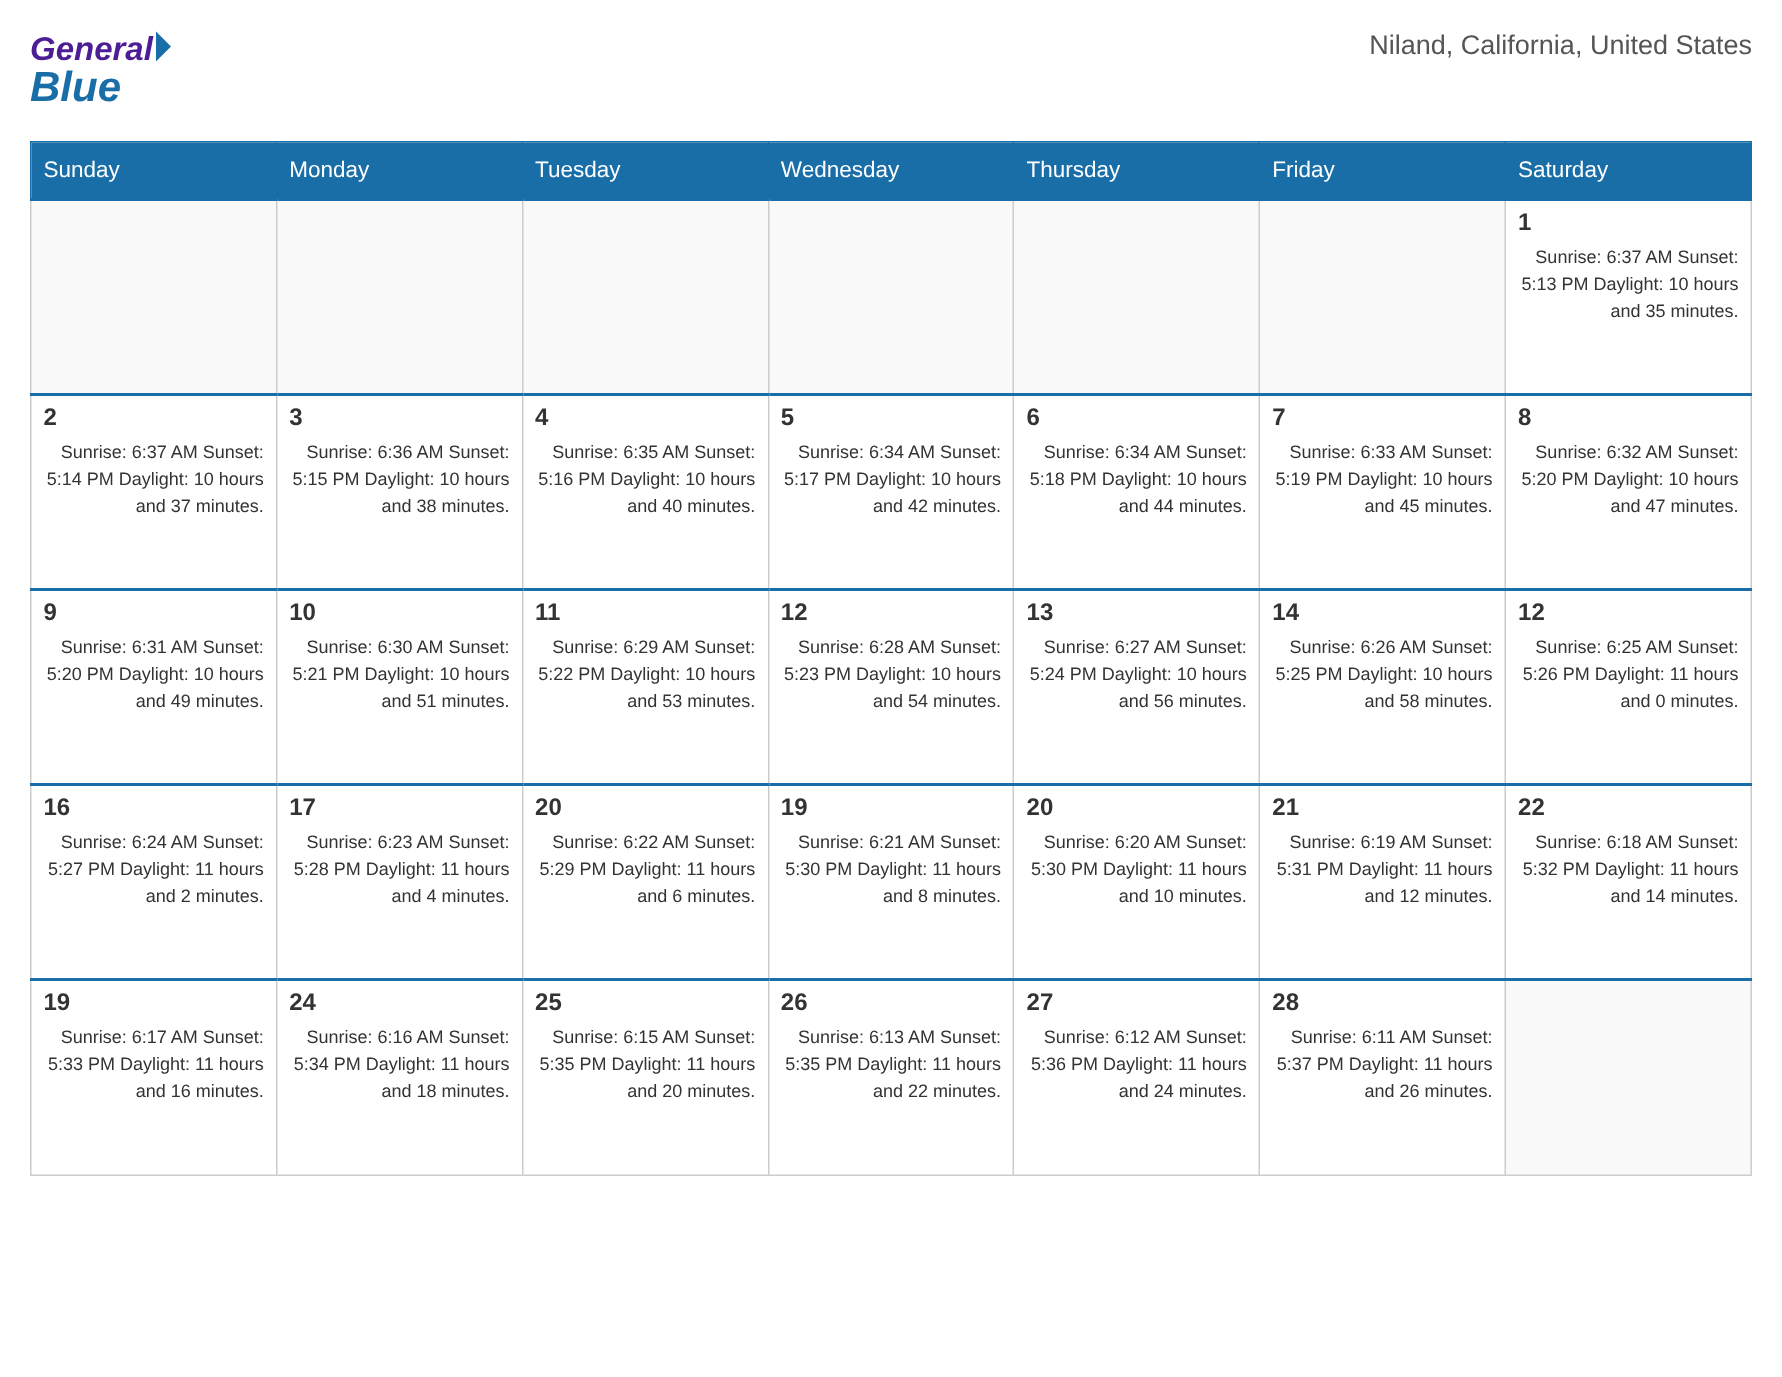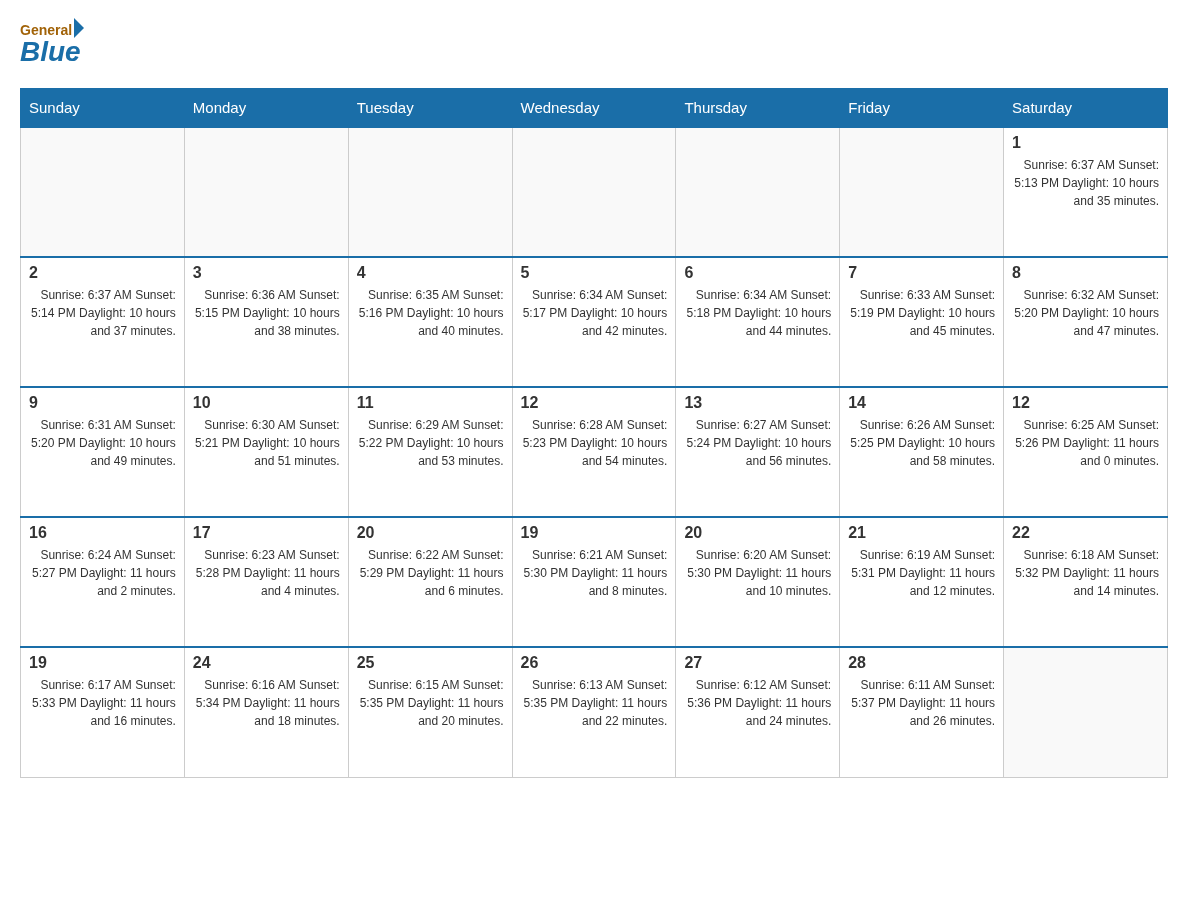--- a/index.html
+++ b/index.html
@@ -10,23 +10,24 @@
       width: 1188px;
       min-height: 918px;
     }
     .header {
       display: flex;
       justify-content: space-between;
       align-items: flex-start;
       margin-bottom: 20px;
     }
     .logo-text-general {
-      font-size: 14px;
+      font-size: 22px;
       font-weight: bold;
-      color: #a16207;
+      color: #4c1d95;
+      font-style: italic;
     }
     .logo-arrow {
       display: inline-block;
       width: 0;
       height: 0;
       border-left: 10px solid #1a6ea8;
       border-top: 10px solid transparent;
       border-bottom: 10px solid transparent;
       margin-left: 2px;
       vertical-align: middle;
@@ -107,20 +108,21 @@
 
 <div class="header">
   <div class="logo-container">
     <div class="logo-line1">
       <span class="logo-text-general">General</span>
       <span class="logo-arrow"></span>
     </div>
     <span class="logo-blue">Blue</span>
   </div>
   <div class="title-block">
+    <div class="location-title">Niland, California, United States</div>
   </div>
 </div>
 
 <table class="calendar">
   <thead>
     <tr>
     <th>Sunday</th>
         <th>Monday</th>
         <th>Tuesday</th>
         <th>Wednesday</th>

